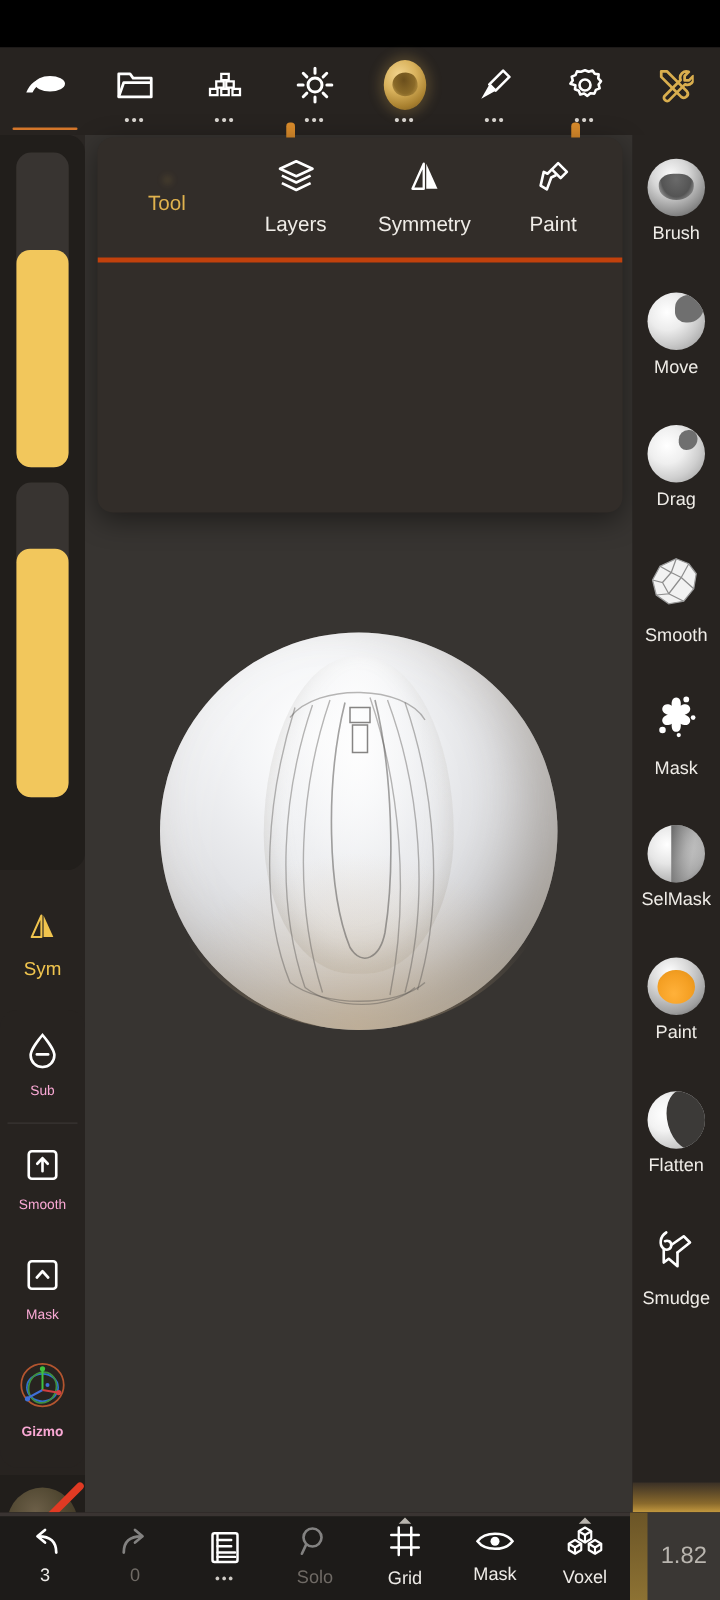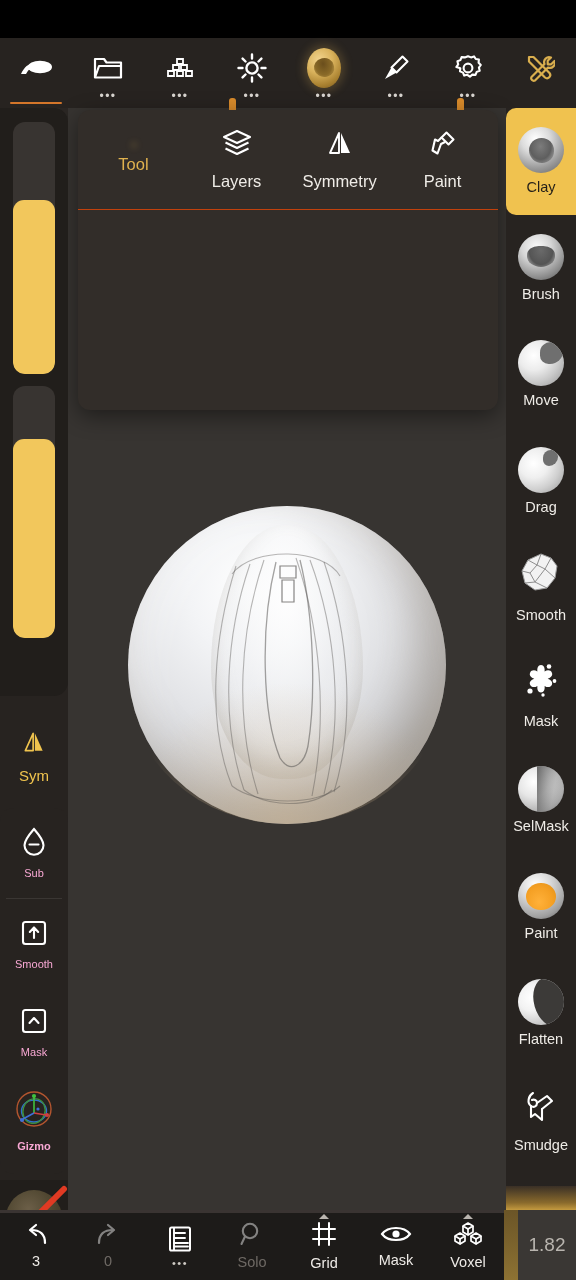--- a/index.html
+++ b/index.html
@@ -136,21 +136,21 @@
 
   
   .panel{
     position:absolute; left:78px; top:110px; width:420px; height:300px;
     background:#322d29; border-radius:12px;
     box-shadow:0 6px 22px rgba(0,0,0,.45);
     overflow:hidden;
   }
   .panel-tabs{
     display:flex; height:100px; align-items:center;
-    border-bottom:1px solid #c2410c;
+    border-bottom:4px solid #c2410c;
     padding:0 4px;
   }
   .ptab{
     flex:1 1 0; display:flex; flex-direction:column; align-items:center; justify-content:center; gap:10px;
     height:100%;
   }
   .ptab .lbl{ font-size:16.5px; color:#efece7; }
   .ptab.active .lbl{ color:#e0b24e; }
   .panel-body{ padding:34px 26px 0; text-align:center; }
   .panel-title{
@@ -523,24 +523,20 @@
     <svg class="mat-slash" viewBox="0 0 68 70">
       <line x1="3" y1="64" x2="62" y2="5" stroke="#e03a23" stroke-width="6" stroke-linecap="round"></line>
     </svg>
 
   </div>
 
 </div>
 
 <div class="rightbar">
 
-  <div class="rb-item active">
-    <span class="rb-ball ball-clay"></span>
-    <span class="lbl">Clay</span>
-  </div>
 
   <div class="rb-item">
     <span class="rb-ball ball-brush"></span>
     <span class="lbl">Brush</span>
   </div>
 
   <div class="rb-item">
     <span class="rb-ball ball-move"></span>
     <span class="lbl">Move</span>
   </div>

